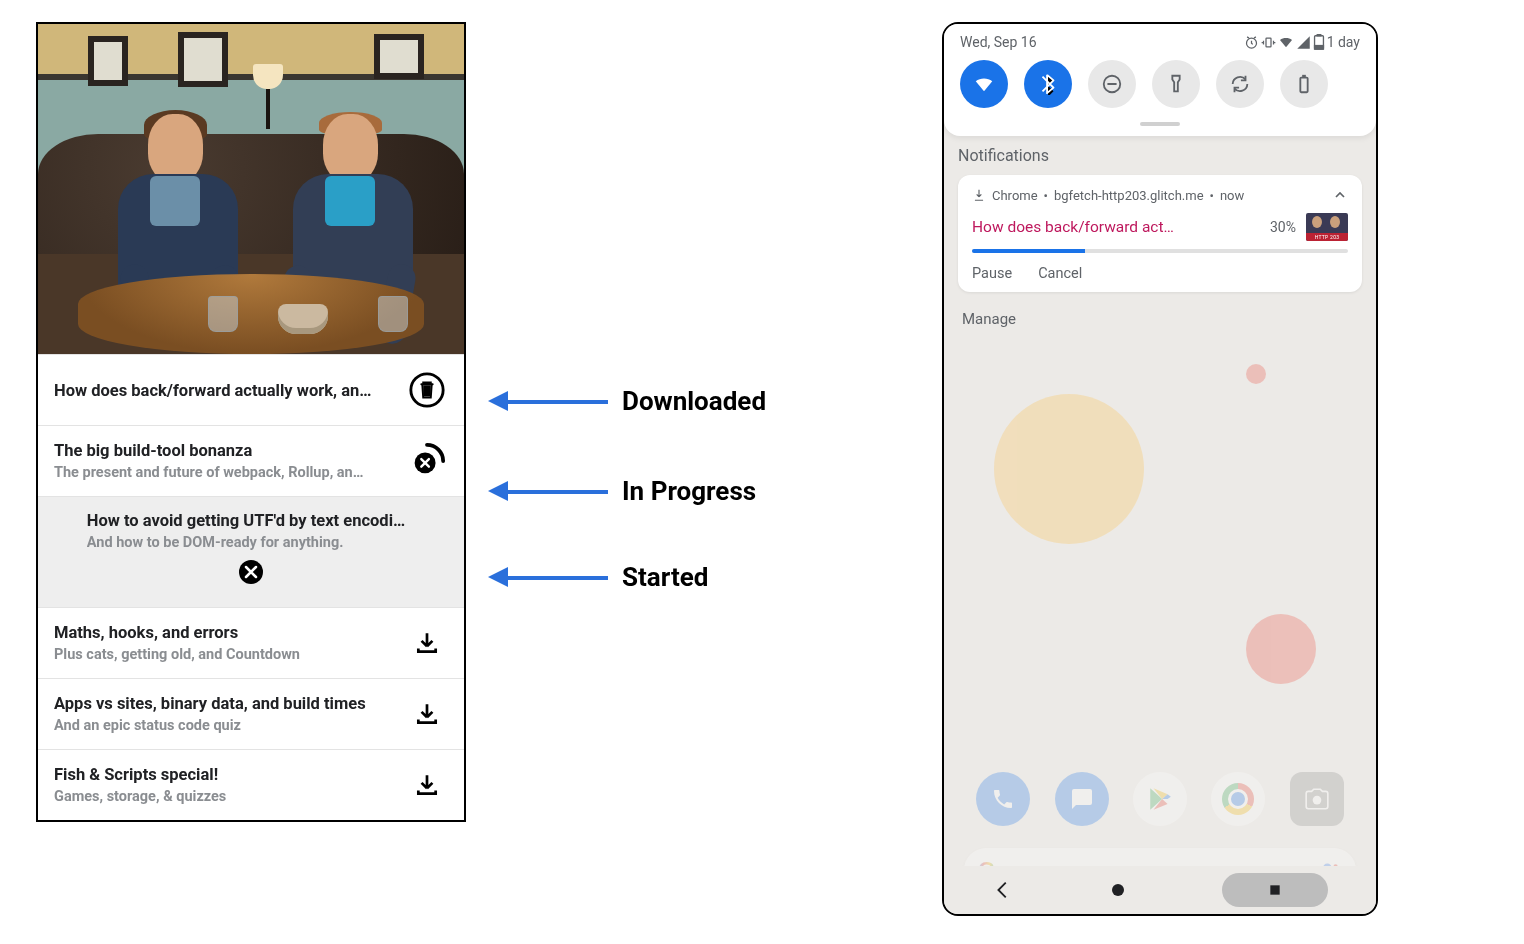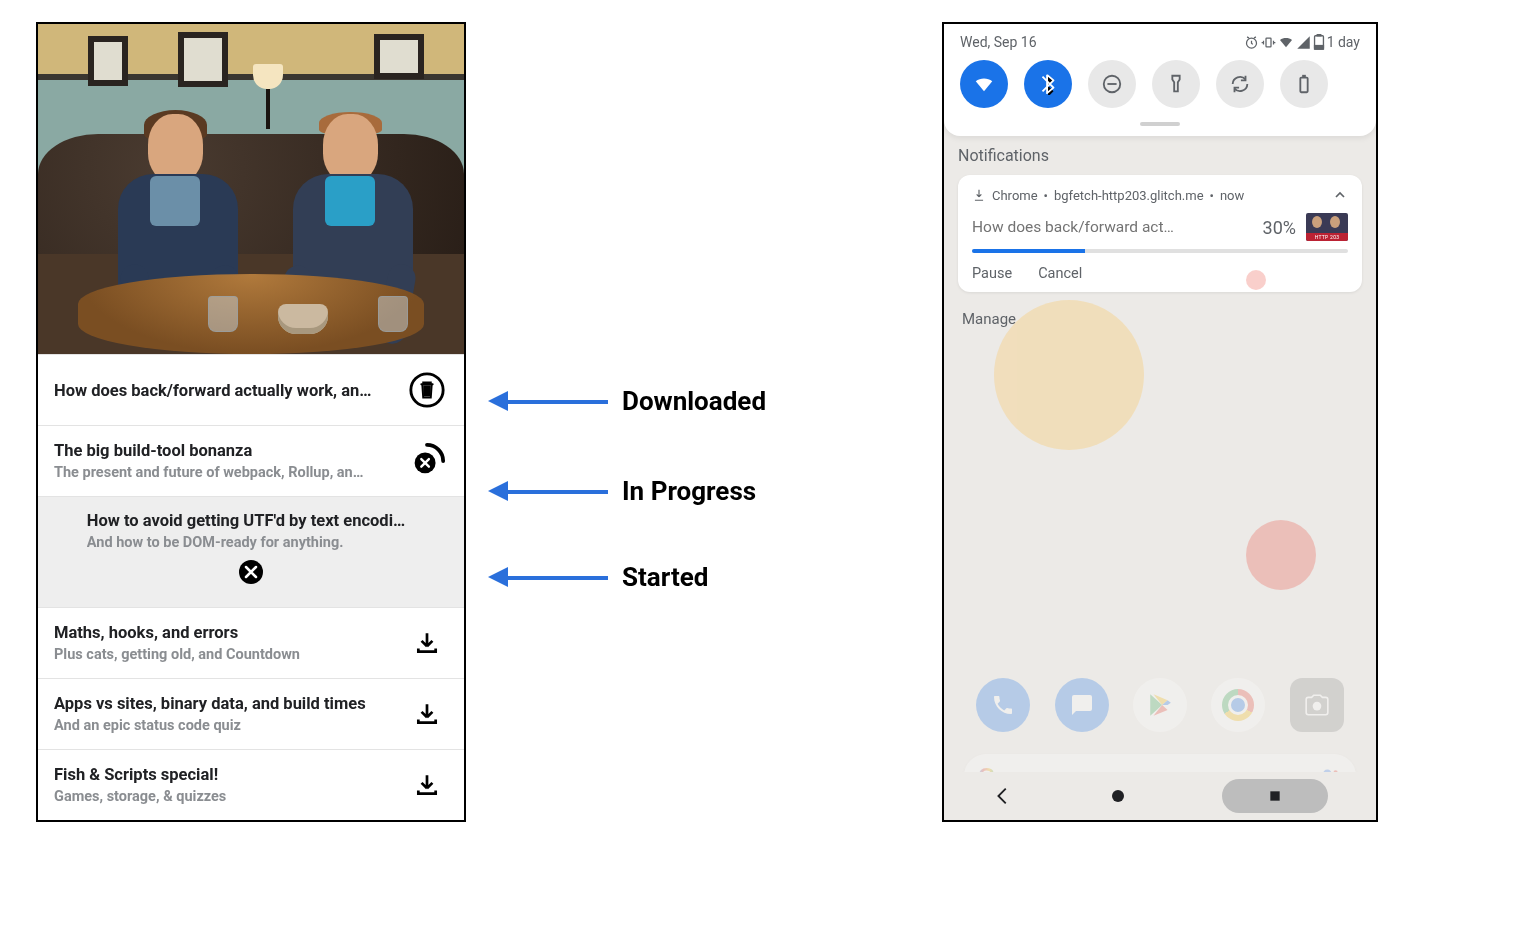--- a/index.html
+++ b/index.html
@@ -110,22 +110,22 @@
   .arrow::after {
     content:""; position:absolute; left:0; top:0;
     border-top:10px solid transparent; border-bottom:10px solid transparent;
     border-right:20px solid #2a6fdb;
   }
   .anno-label { font-size:26px; font-weight:700; color:#000000; }
 
   
   .right-device {
     position:absolute; right:146px; top:22px;
-    width:436px; height:800px;
-    border:2px solid #000; border-radius:0;
+    width:436px; height:894px;
+    border:2px solid #000; border-radius:16px;
     background:#eceae7;
     overflow:hidden;
   }
   .qs-panel {
     background:#fff; border-radius:0 0 16px 16px;
     box-shadow:0 2px 6px rgba(0,0,0,0.08);
     padding-bottom:10px;
   }
   .qs-status {
     display:flex; align-items:center; justify-content:space-between;
@@ -146,22 +146,22 @@
 
   .notif-block { padding:10px 14px 0; }
   .notif-heading { font-size:16px; color:#5f6368; margin-bottom:10px; }
   .notif-card {
     background:#fff; border-radius:12px; padding:12px 14px 10px;
     box-shadow:0 1px 3px rgba(0,0,0,0.08);
   }
   .notif-top { display:flex; align-items:center; gap:6px; font-size:13px; color:#5f6368; }
   .notif-chevron { margin-left:auto; }
   .notif-body { display:flex; align-items:center; margin-top:10px; gap:10px; }
-  .notif-title { flex:1; font-size:15.5px; color:#737373; white-space:nowrap; overflow:hidden; text-overflow:ellipsis; }
-  .notif-pct { font-size:18px; color:#5f6368; }
+  .notif-title { flex:1; font-size:15.5px; color:#be185d; white-space:nowrap; overflow:hidden; text-overflow:ellipsis; }
+  .notif-pct { font-size:14px; color:#5f6368; }
   .notif-thumb {
     width:42px; height:28px; background:#3a3a55;
     position:relative; border-radius:2px; overflow:hidden;
   }
   .notif-thumb::before {
     content:""; position:absolute; top:3px; left:6px; width:10px; height:12px; background:#caa07c; border-radius:50%;
     box-shadow: 18px 0 0 #caa07c;
   }
   .notif-thumb::after {
     content:"HTTP 203"; position:absolute; bottom:0; left:0; right:0; background:#b23; color:#fff;

